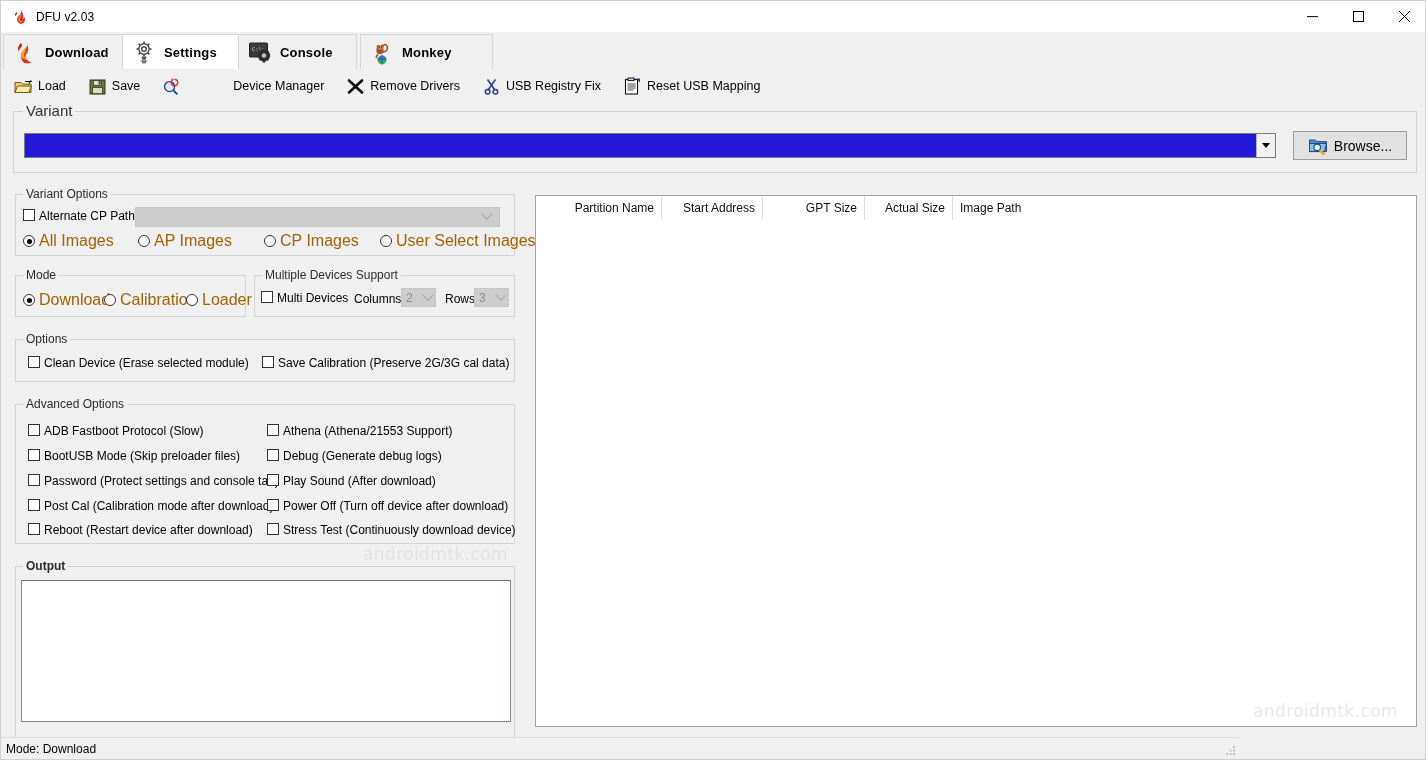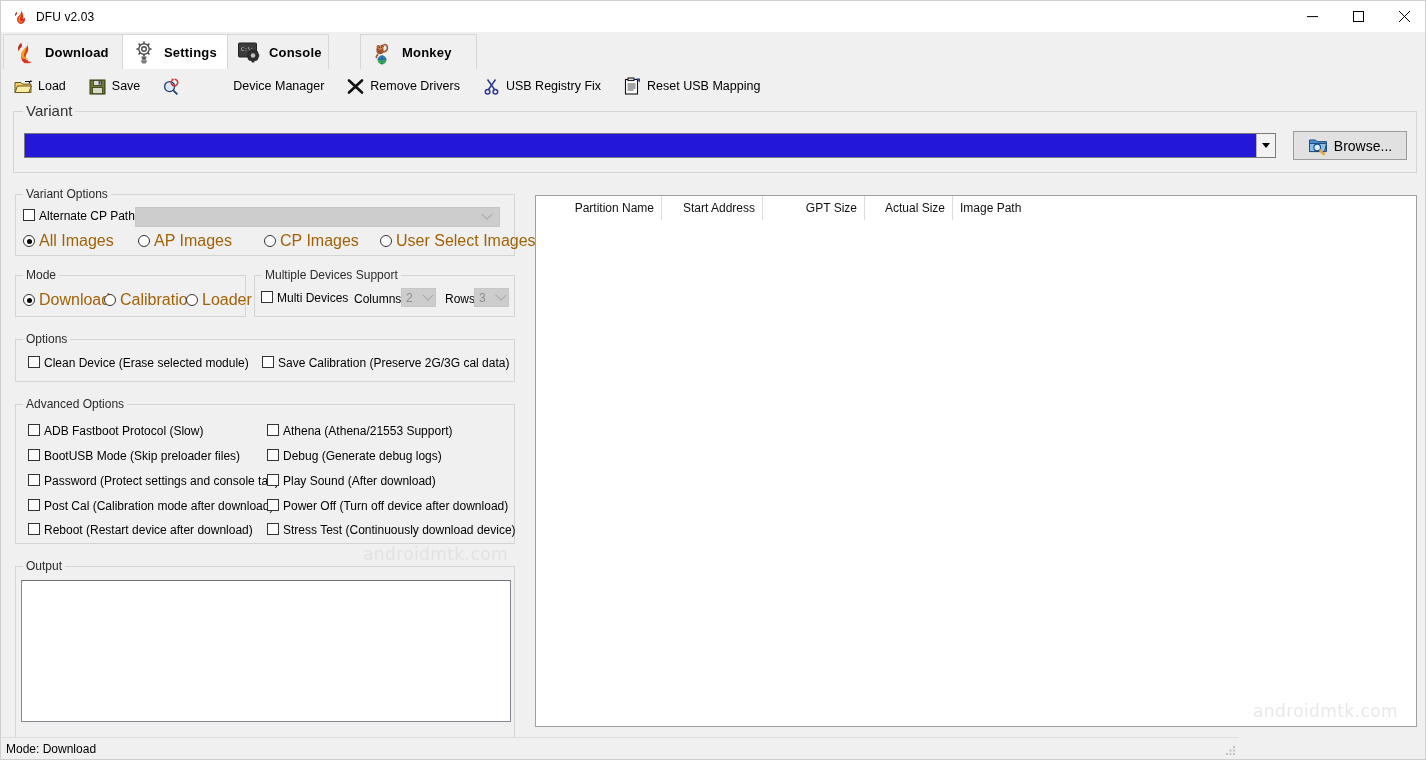--- a/index.html
+++ b/index.html
@@ -257,36 +257,36 @@
           <g stroke="#4a4a4a" stroke-width="1.6">
             <path d="M13 2.6v2.2M13 15.2v2.2M5.4 10h2.2M18.4 10h2.2M7.6 4.6l1.6 1.6M16.8 13.8l1.6 1.6M18.4 4.6l-1.6 1.6M9.2 13.8l-1.6 1.6"></path>
           </g>
           <path d="M10.5 17.5h5l-.7 3.2h-3.6z" fill="#5a5a5a"></path>
           <path d="M9.7 21.2h6.6l-1.6 3.2h-3.4z" fill="#7a7a7a"></path>
         </svg>
       </div>
       <div class="tlabel">Settings</div>
     </div>
 
-    <div class="tab" style="left:226px; width:102px;">
+    <div class="tab" style="left:237px; width:119px;">
       <div class="ticon">
         <svg width="26" height="26" viewBox="0 0 26 26">
           <rect x="2.5" y="4" width="18" height="14" rx="1" fill="#3c3c3c" stroke="#222" stroke-width="1"></rect>
           <text x="5" y="11.5" font-family="DejaVu Sans Mono, monospace" font-size="5.5" fill="#ddd">C:\&gt;</text>
           <circle cx="17" cy="16.5" r="6" fill="#2c2c2c"></circle>
           <circle cx="17" cy="16.5" r="2.3" fill="#bdbdbd"></circle>
           <g stroke="#2c2c2c" stroke-width="2.6">
             <path d="M17 9.6v2M17 21.4v2M10.8 16.5h2M21.2 16.5h2M12.6 12.1l1.4 1.4M20 19.5l1.4 1.4M21.4 12.1l-1.4 1.4M14 19.5l-1.4 1.4"></path>
           </g>
         </svg>
       </div>
       <div class="tlabel">Console</div>
     </div>
 
-    <div class="tab" style="left:359px; width:117px;">
+    <div class="tab" style="left:359px; width:133px;">
       <div class="ticon">
         <svg width="26" height="26" viewBox="0 0 26 26">
           <circle cx="13" cy="21" r="4.4" fill="#3aa655"></circle>
           <path d="M8.6 21a4.4 4.4 0 0 1 8.8 0z" fill="#2f7fc1"></path>
           <path d="M8.7 20h8.6" stroke="#1d5f94" stroke-width=".8"></path>
           <path d="M13 16.6v8.8" stroke="#1d5f94" stroke-width=".7"></path>
           <ellipse cx="11" cy="11" rx="3.6" ry="4.3" fill="#a0522d"></ellipse>
           <circle cx="9.3" cy="7.6" r="1.7" fill="#a0522d"></circle>
           <circle cx="13.3" cy="7.3" r="1.7" fill="#a0522d"></circle>
           <ellipse cx="11.3" cy="8.6" rx="2.5" ry="2.2" fill="#c98b52"></ellipse>
@@ -527,21 +527,21 @@
       <span class="txt">Power Off (Turn off device after download)</span>
     </label>
     <label class="chk" style="position:absolute; left:251px; top:118px;">
       <span class="box"></span>
       <span class="txt">Stress Test (Continuously download device)</span>
     </label>
   </div>
 
   <div class="wm" style="left:362px; top:543px;">androidmtk.com</div>
 
-  <div class="group" style="left:14px; top:565px; width:500px; height:183px;">
+  <div class="group" style="left:14px; top:565px; width:500px; height:183px;font-weight:bold;">
     <div class="glegend">Output</div>
     <div class="outbox" style="left:5px; top:13px; width:490px; height:142px;"></div>
   </div>
 
   <div class="listview" style="left:534px; top:194px; width:882px; height:532px;">
     <div class="lv-header">
       <div class="lv-col r" style="left:0px; width:126px;">Partition Name</div>
       <div class="lv-col r" style="left:126px; width:101px;">Start Address</div>
       <div class="lv-col r" style="left:227px; width:102px;">GPT Size</div>
       <div class="lv-col r" style="left:329px; width:88px;">Actual Size</div>

